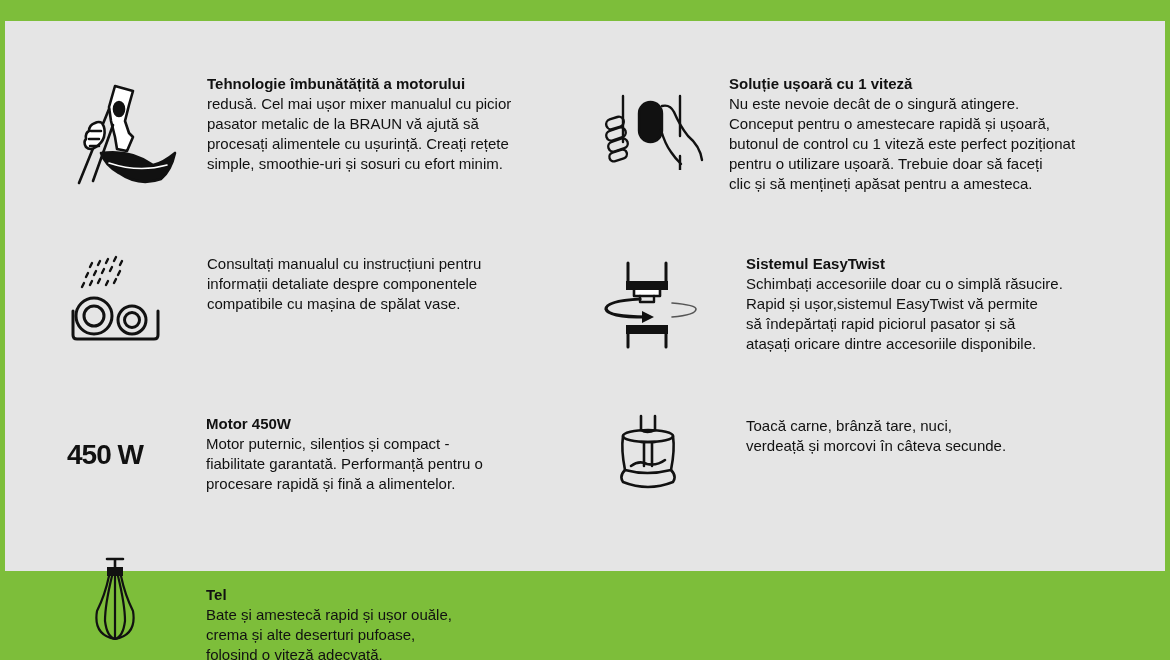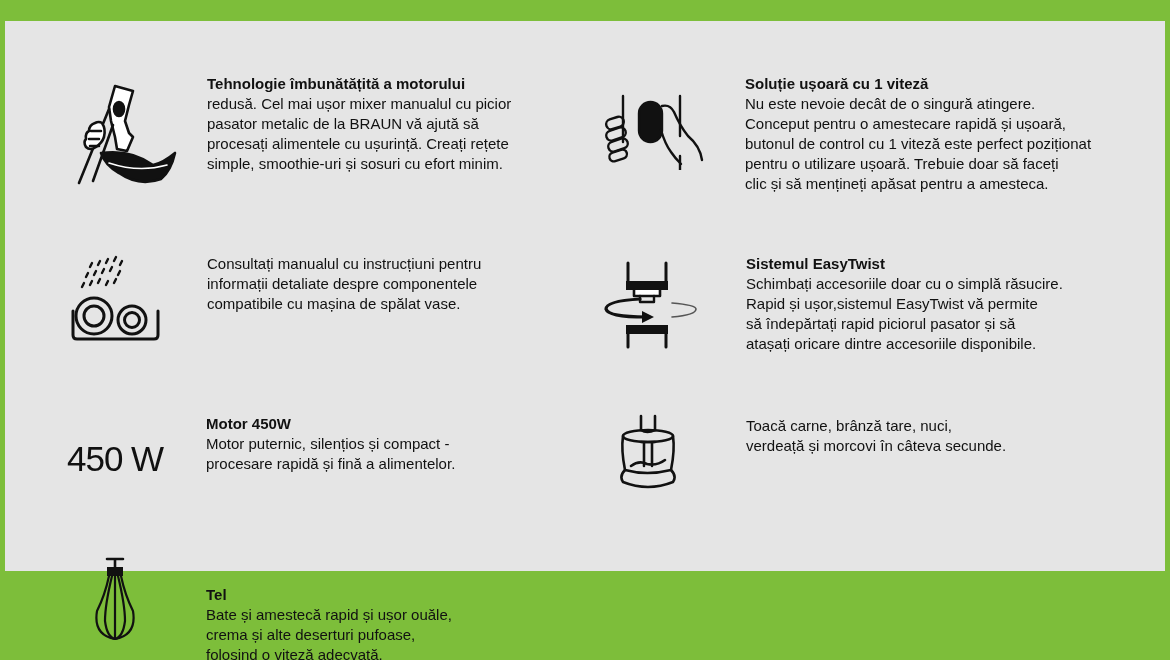--- a/index.html
+++ b/index.html
@@ -11,22 +11,22 @@
     position:absolute; left:5px; top:5px; width:1160px; height:550px;
     background:#e5e5e5;
     margin-top:16px;
   }
   .feature { position:absolute; }
   .icon { position:absolute; }
   .text { position:absolute; font-size:15px; line-height:20px; color:#111; }
   .text .title { font-weight:bold; display:block; }
   .text .line { display:block; white-space:nowrap; }
   .watt {
-    font-family:"Liberation Sans", sans-serif; font-size:35px; color:#111;
-    letter-spacing:-1px; white-space:nowrap; position:absolute;
+    font-family:"Liberation Sans", sans-serif; font-size:28px; color:#111;
+    letter-spacing:-1px; white-space:nowrap; position:absolute;font-weight:bold;
   }
 </style>
 </head>
 <body>
 
 <div class="frame">
 
   <div class="feature">
     <svg class="icon" style="left:60px;top:60px" width="116" height="112" viewBox="0 0 116 112" fill="none" stroke="#111" stroke-width="2.6" stroke-linecap="round" stroke-linejoin="round">
       <path d="M50 5 L68 10 L64 24 L60 40 L64 52 L68 56 L62 70 L52 68 L50 56 L46 40 L44 26 Z" fill="#fff"></path>
@@ -51,21 +51,21 @@
       <path d="M26 2 V48"></path>
       <rect x="9" y="24" width="18" height="10" rx="5" transform="rotate(-18 18 29)"></rect>
       <rect x="9" y="35" width="20" height="10" rx="5" transform="rotate(-18 19 40)"></rect>
       <rect x="11" y="46" width="20" height="10" rx="5" transform="rotate(-18 21 51)"></rect>
       <rect x="12" y="57" width="18" height="9" rx="4.5" transform="rotate(-18 21 61)"></rect>
       <rect x="42" y="8" width="23" height="40" rx="11.5" fill="#111"></rect>
       <path d="M65 12 q8 -2 12 6 q6 14 14 24 q12 10 14 24"></path>
       <path d="M64 36 q4 14 10 22 q4 6 10 12"></path>
       <path d="M83 2 V42 M83 62 V76"></path>
     </svg>
-    <div class="text" style="left:740px;top:53px">
+    <div class="text" style="left:724px;top:53px">
       <span class="title">Soluție ușoară cu 1 viteză</span>
       <span class="line">Nu este nevoie decât de o singură atingere.</span>
       <span class="line">Conceput pentru o amestecare rapidă și ușoară,</span>
       <span class="line">butonul de control cu 1 viteză este perfect poziționat</span>
       <span class="line">pentru o utilizare ușoară. Trebuie doar să faceți</span>
       <span class="line">clic și să mențineți apăsat pentru a amesteca.</span>
     </div>
   </div>
 
   <div class="feature">
@@ -109,20 +109,21 @@
       <span class="line">să îndepărtați rapid piciorul pasator și să</span>
       <span class="line">atașați oricare dintre accesoriile disponibile.</span>
     </div>
   </div>
 
   <div class="feature">
     <span class="watt" style="left:62px;top:418px">450 W</span>
     <div class="text" style="left:201px;top:393px">
       <span class="title">Motor 450W</span>
       <span class="line">Motor puternic, silențios și compact -</span>
+      <span class="line">fiabilitate garantată. Performanță pentru o</span>
       <span class="line">procesare rapidă și fină a alimentelor.</span>
     </div>
   </div>
 
   <div class="feature">
     <svg class="icon" style="left:612px;top:393px" width="64" height="78" viewBox="0 0 64 78" fill="none" stroke="#111" stroke-width="2.6" stroke-linecap="round" stroke-linejoin="round">
       <path d="M24 2 V16 M38 2 V16"></path>
       <path d="M24 16 Q30 20 38 16"></path>
       <ellipse cx="31" cy="22" rx="25" ry="6"></ellipse>
       <path d="M6 22 Q4 36 8 56 Q30 62 54 56 Q58 36 56 22"></path>

